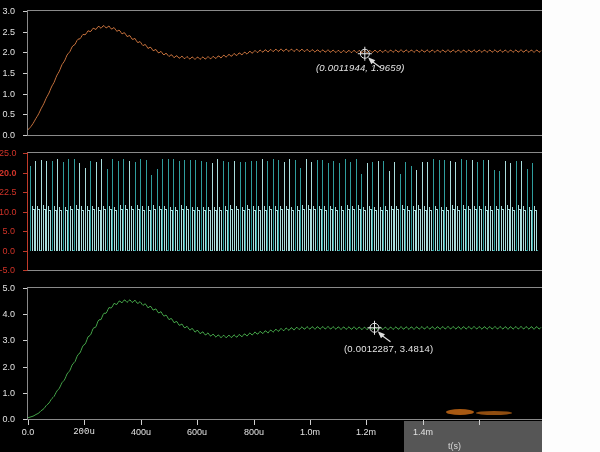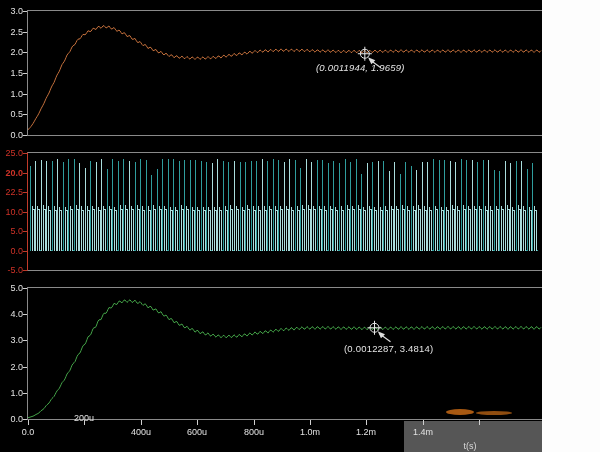--- a/index.html
+++ b/index.html
@@ -3,30 +3,30 @@
 <meta charset="utf-8">
 <style>
   html,body{margin:0;padding:0;background:#222;}
   #screen{position:relative;width:600px;height:452px;background:#000;overflow:hidden;
           font-family:"Liberation Sans",sans-serif;}
   .panel{position:absolute;border:1px solid #8a8a8a;box-sizing:border-box;background:#000;}
   #panel1{left:27px;top:10px;width:516px;height:126px;}
   #panel2{left:27px;top:152px;width:516px;height:119px;border-left-color:#c03a2a;}
   #panel3{left:27px;top:287px;width:516px;height:133px;}
   #plot-svg{position:absolute;left:0;top:0;}
-  .ylab{position:absolute;width:24px;text-align:right;font-size:9px;line-height:10px;color:#e2e2e2;}
+  .ylab{position:absolute;width:16px;text-align:right;font-size:9px;line-height:10px;color:#e2e2e2;}
   .ylab.red{color:#d03328;}
   .ytick{position:absolute;width:4px;height:1px;background:#cfcfcf;}
   .ytick.red{background:#c03a2a;}
   .xtick{position:absolute;width:1px;height:5px;background:#cfcfcf;}
   .xlab{position:absolute;width:44px;text-align:center;font-size:9px;color:#e2e2e2;}
   .annot{position:absolute;font-size:9.5px;color:#e4e4e4;letter-spacing:0.2px;white-space:nowrap;}
   #annot1{left:316px;top:62px;font-style:italic;}
   #annot2{left:344px;top:343px;}
-  #xaxis-title{position:absolute;left:448px;top:441px;width:44px;text-align:center;
+  #xaxis-title{position:absolute;left:448px;top:441px;width:44px;text-align:left;
                font-size:9px;color:#d8d8d8;}
   #white-strip{position:absolute;left:542px;top:0;width:58px;height:452px;background:#fdfdfd;}
   #wm-bar{position:absolute;left:404px;top:421px;width:138px;height:31px;background:#565656;}
   #watermark{position:absolute;left:413px;top:425px;font-size:21px;line-height:22px;
              letter-spacing:0.3px;white-space:nowrap;}
   #watermark .wm-grey{color:#949494;}
   #watermark .wm-green{color:#2f9e35;}
   #watermark .wm-pale{color:#b4c9b4;}
   .smudge{position:absolute;border-radius:50%;}
   #smudge1{left:446px;top:409px;width:28px;height:6px;background:#a85912;filter:blur(0.6px);}
@@ -101,21 +101,21 @@
       <div class="ylab" style="left: -1px; top: 335px;">3.0</div>
       <div class="ytick" style="left: 23px; top: 367px;"></div>
       <div class="ylab" style="left: -1px; top: 362px;">2.0</div>
       <div class="ytick" style="left: 23px; top: 393px;"></div>
       <div class="ylab" style="left: -1px; top: 388px;">1.0</div>
       <div class="ytick" style="left: 23px; top: 419px;"></div>
       <div class="ylab" style="left: -1px; top: 414px;">0.0</div>
       <div class="xtick" style="left: 28px; top: 420px;"></div>
       <div class="xlab" style="left: 6px; top: 427px;">0.0</div>
       <div class="xtick" style="left: 84px; top: 420px;"></div>
-      <div class="xlab" style="left: 62px; top: 413px;">200u</div>
+      <div class="xlab" style="left: 62px; top: 427px; font-family: Liberation Mono, monospace;">200u</div>
       <div class="xtick" style="left: 141px; top: 420px;"></div>
       <div class="xlab" style="left: 119px; top: 427px;">400u</div>
       <div class="xtick" style="left: 197px; top: 420px;"></div>
       <div class="xlab" style="left: 175px; top: 427px;">600u</div>
       <div class="xtick" style="left: 254px; top: 420px;"></div>
       <div class="xlab" style="left: 232px; top: 427px;">800u</div>
       <div class="xtick" style="left: 310px; top: 420px;"></div>
       <div class="xlab" style="left: 288px; top: 427px;">1.0m</div>
       <div class="xtick" style="left: 366px; top: 420px;"></div>
       <div class="xlab" style="left: 344px; top: 427px;">1.2m</div>

